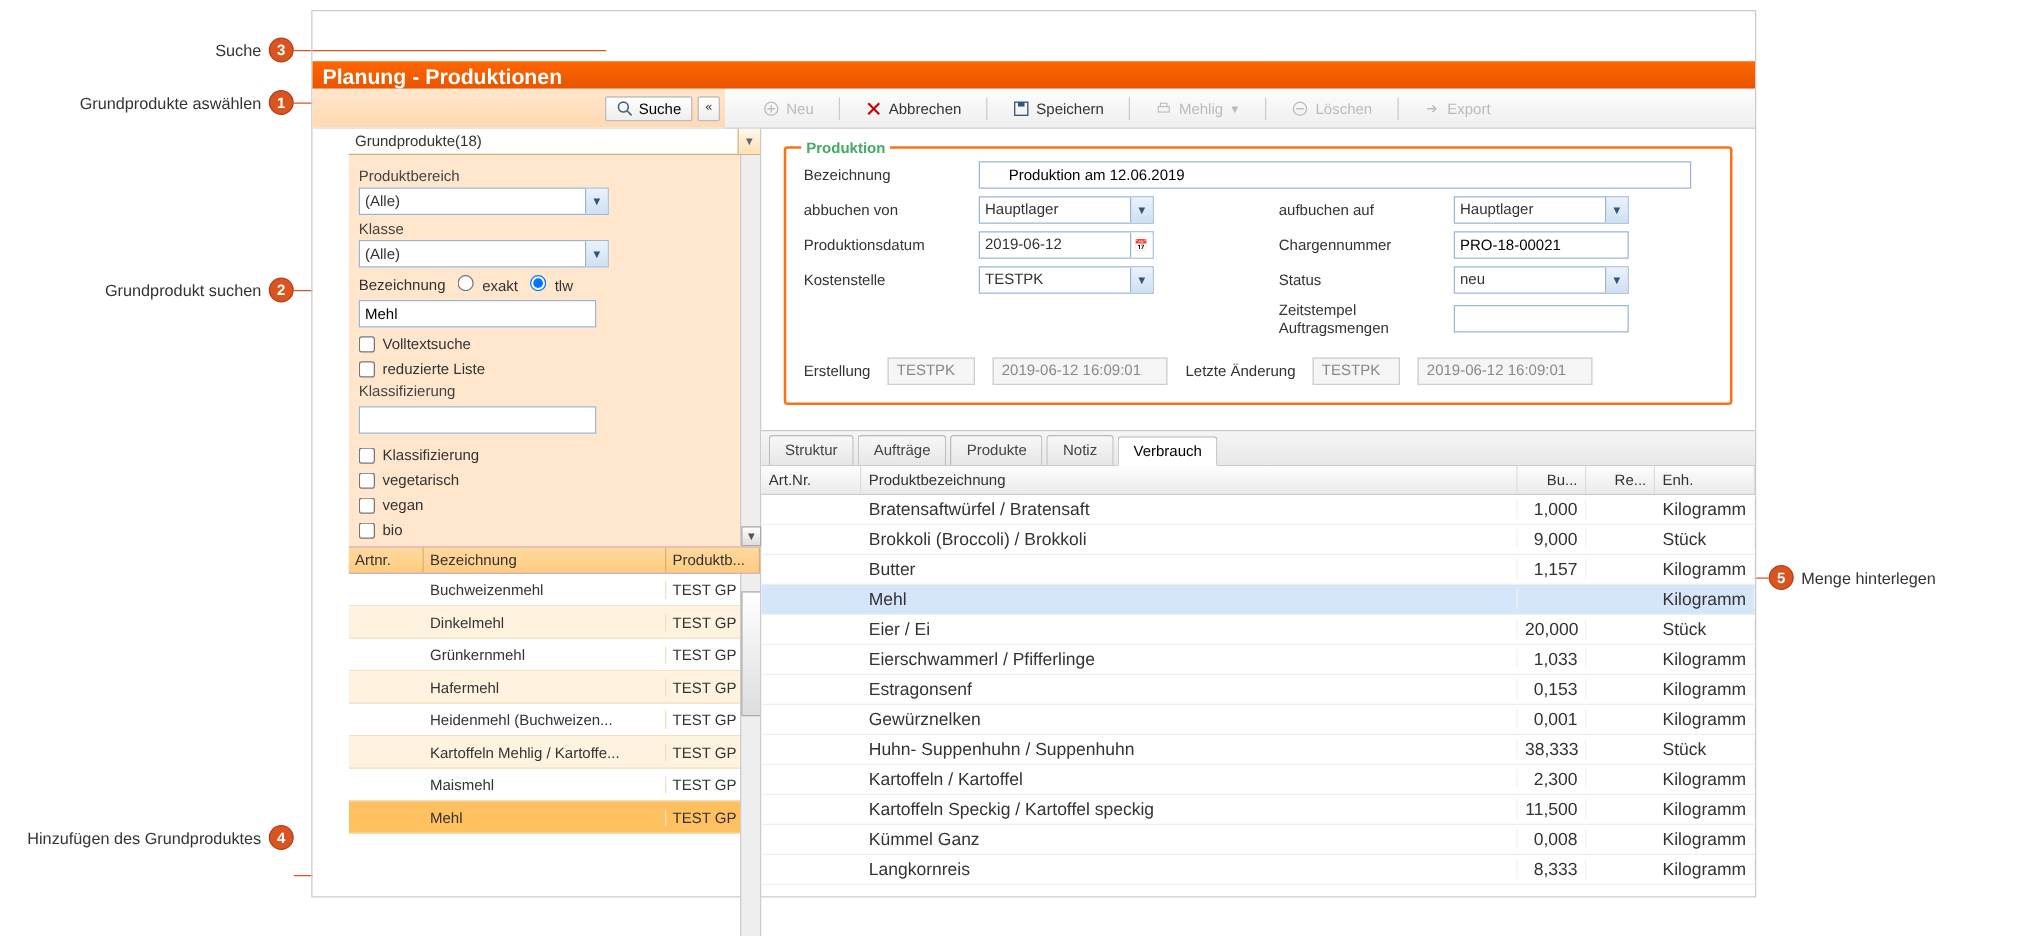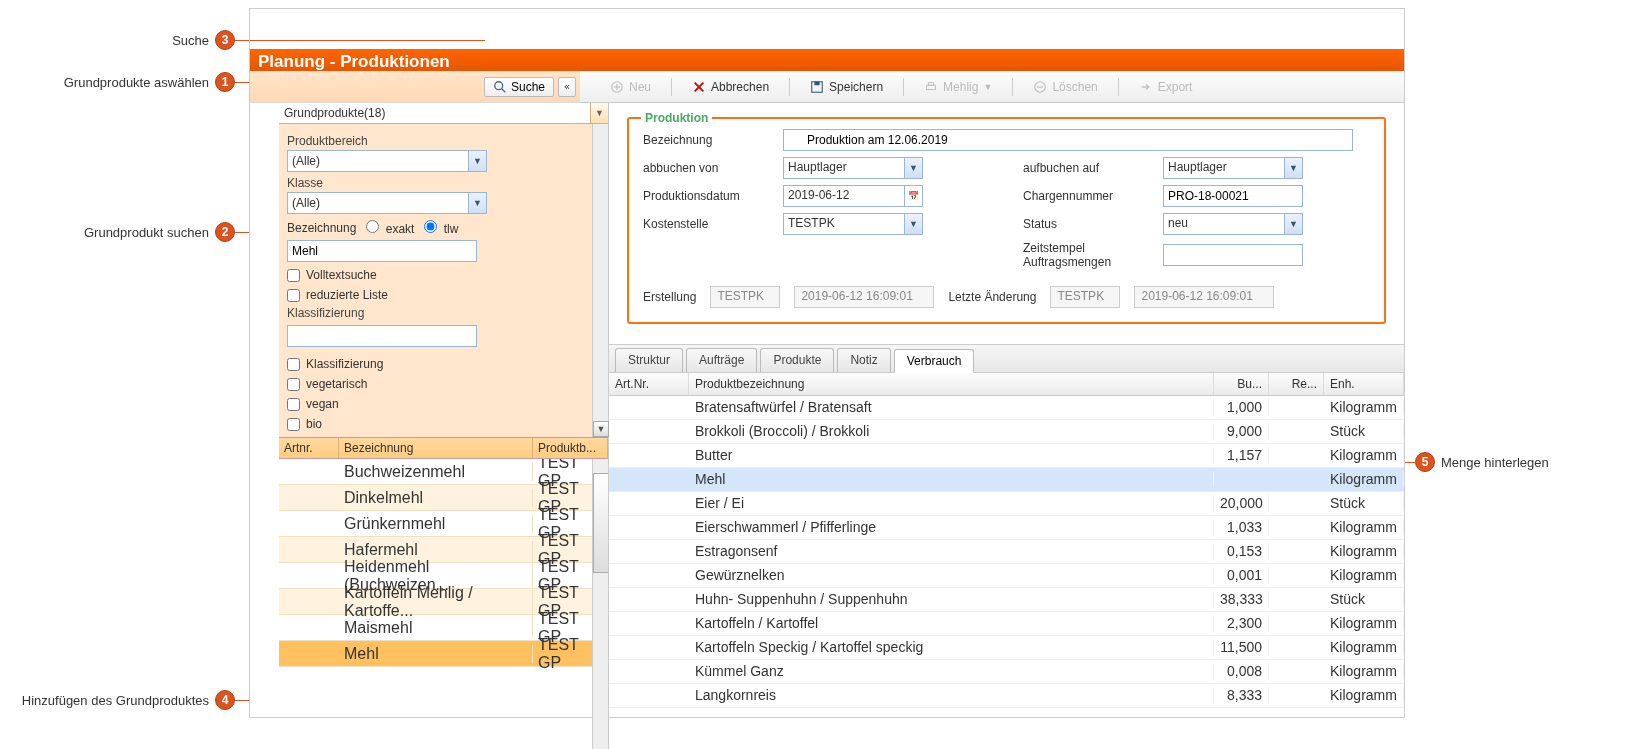--- a/index.html
+++ b/index.html
@@ -25,21 +25,21 @@
 .radio-row { display: flex; align-items: center; gap: 10px; margin-top: 6px; font-size: 12px; }
 .radio-row input { margin-right: 3px; }
 .search-input { margin-top: 4px; width: 190px; height: 22px; border: 1px solid #9bb6d4; padding: 2px 4px; font-size: 12px; }
 .check-row { display: flex; align-items: center; gap: 6px; margin-top: 6px; }
 .smallinput { width: 190px; height: 22px; border: 1px solid #9bb6d4; margin-top: 3px; }
 .gridheader { display: flex; background: linear-gradient(#ffd9a0,#ffcc80); border-top: 1px solid #c99; border-bottom: 1px solid #c99; font-size: 12px; color: #333; }
 .gridheader > div { padding: 3px 5px; border-right: 1px solid #e0b070; }
 .gridbody { flex: 1; overflow: hidden; position: relative; }
 .gridbody .sb { position: absolute; right: 0; top: 0; bottom: 0; width: 16px; background: #eee; border-left: 1px solid #ccc; }
 .thumb2 { position: absolute; top: 14px; width: 16px; height: 100px; background: linear-gradient(#fff,#ddd); border: 1px solid #aaa; }
-.row { display: flex; font-size: 16px; height: 26px; align-items: center; border-bottom: 1px solid #f0e0c0; }
+.row { display: flex; font-size: 12px; height: 26px; align-items: center; border-bottom: 1px solid #f0e0c0; }
 .row:nth-child(odd){ background: #fff3e0; }
 .row > div { padding: 0 5px; border-right: 1px solid #f0e0c0; }
 .row.sel { background: #ffc060; }
 .c1 { width: 60px; } .c2 { flex: 1; } .c3 { width: 75px; }
 .rightpanel { flex: 1; display: flex; flex-direction: column; }
 .toolbar { height: 32px; background: linear-gradient(#fdfdfd,#eee); border-bottom: 1px solid #ccc; display: flex; align-items: center; padding: 0 30px; gap: 20px; font-size: 12px; color: #666; }
 .tbtn { display: inline-flex; align-items: center; gap: 5px; cursor: pointer; }
 .tbtn.disabled { color: #bbb; }
 .tbtn.enabled { color: #333; }
 .sep { width: 1px; height: 18px; background: #ccc; }
@@ -86,21 +86,21 @@
     <span class="badge">1</span>
   </div>
   <div class="pointer-line" style="left:235px; top:82px; width:15px;"></div>
 
   <div class="callout callout-right" style="left:0; top:222px; width:235px;">
     <span>Grundprodukt suchen</span>
     <span class="badge">2</span>
   </div>
   <div class="pointer-line" style="left:235px; top:232px; width:15px;"></div>
 
-  <div class="callout callout-right" style="left:0; top:690px; width:235px;">
+  <div class="callout callout-right" style="left:0; top:660px; width:235px;">
     <span>Hinzufügen des Grundproduktes</span>
     <span class="badge">4</span>
   </div>
   <div class="pointer-line" style="left:235px; top:700px; width:15px;"></div>
 
   <div class="callout" style="left:1415px; top:452px;">
     <span class="badge">5</span>
     <span>Menge hinterlegen</span>
   </div>
   <div class="pointer-line" style="left:1403px; top:462px; width:13px;"></div>

